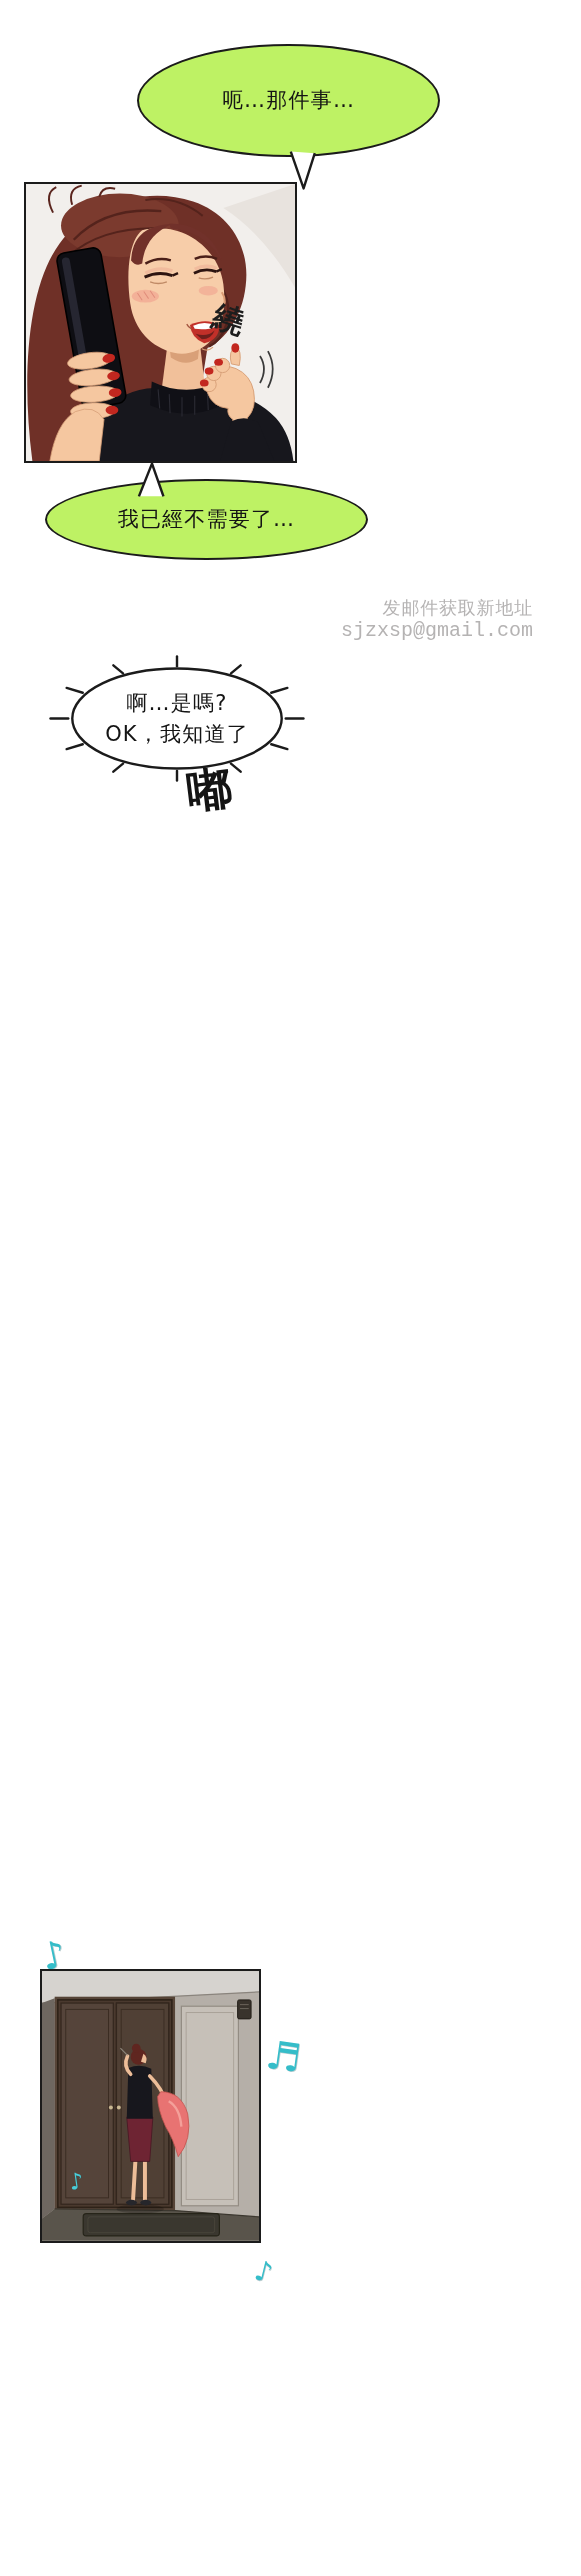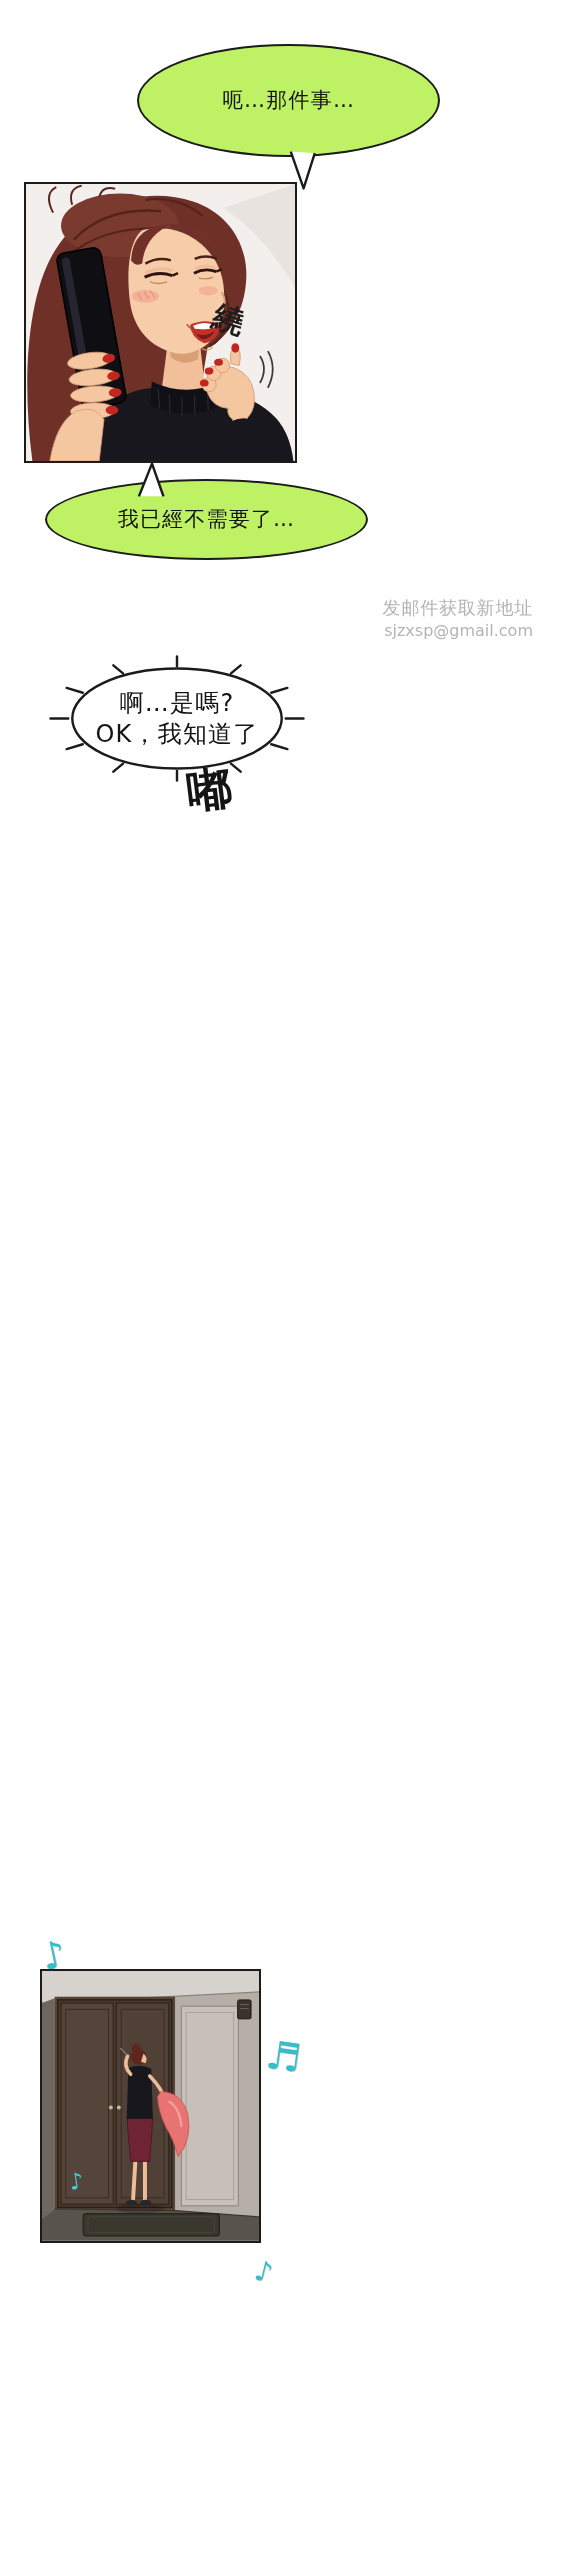--- a/index.html
+++ b/index.html
@@ -58,30 +58,30 @@
   .note-4 { left:255px; top:2256px; font-size:27.4px; transform:rotate(14deg); }
 
   
   .burst { position:absolute; left:48px; top:646px; width:258px; height:145px; z-index:2; }
   .burst svg { position:absolute; left:0; top:0; }
   .burst-text {
     position:absolute; left:0; top:0; width:100%; height:100%;
     display:flex; flex-direction:column; align-items:center; justify-content:center;
   }
   .burst-text .line {
-    font-size:24px; line-height:31px; color:#141414;
+    font-size:21px; line-height:31px; color:#141414;
     letter-spacing:1.2px; white-space:nowrap; text-align:center;
   }
 
   
   .watermark {
     position:absolute; right:48px; top:596px; text-align:right; z-index:2;
   }
   .watermark .wm1 { font-size:18px; line-height:24px; color:#b5b3b3; letter-spacing:0.8px; }
-  .watermark .wm2 { font-size:16px; line-height:22.6px; color:#b5b3b3; }
+  .watermark .wm2 { font-size:20px; line-height:22.6px; color:#b5b3b3;font-family:Liberation Mono, monospace; }
 </style>
 </head>
 <body>
 
 <div id="comic-page">
 
   <div class="bubble bubble-top">
     <div class="line">呃…那件事…</div>
   </div>
   <svg class="tail tail-top" width="36" height="40" viewBox="0 0 44 50">

